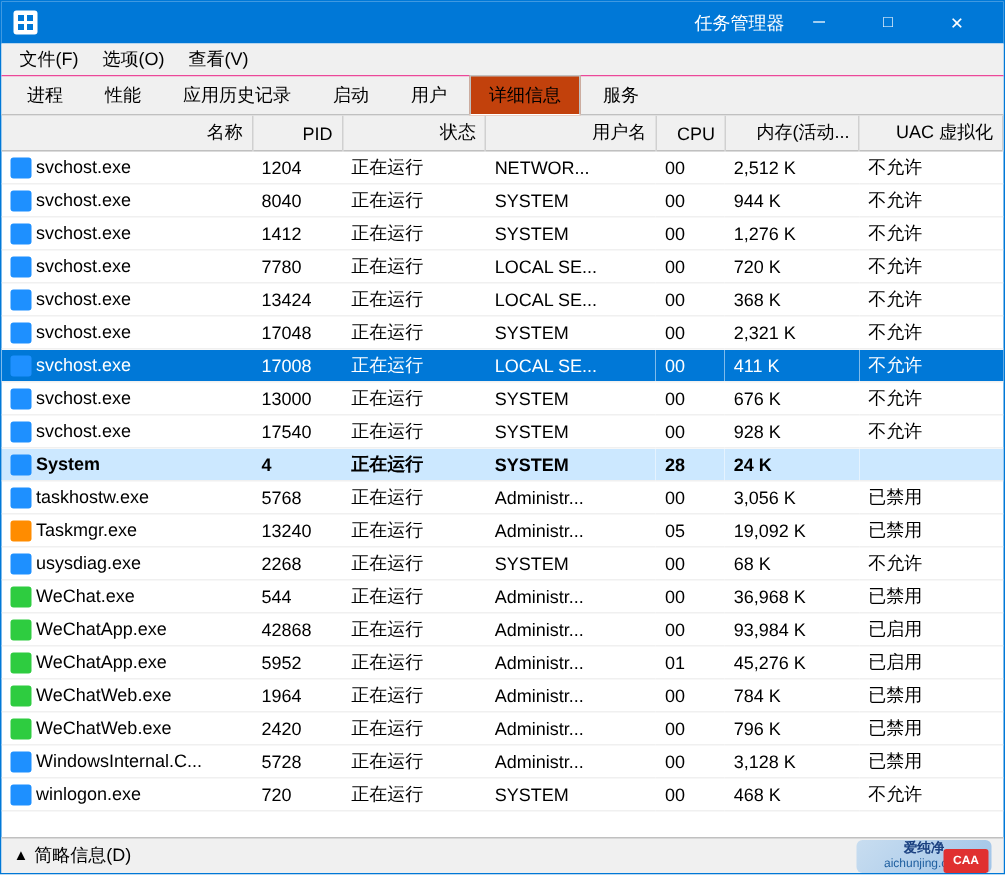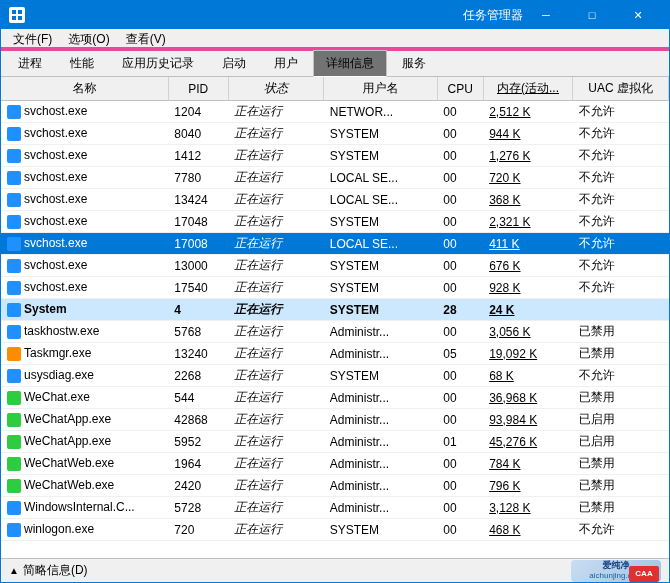--- a/index.html
+++ b/index.html
@@ -63,24 +63,24 @@
       cursor: pointer;
       display: flex;
       align-items: center;
       justify-content: center;
       font-size: 11px;
     }
 
     
     .menu-bar {
       background: #f0f0f0;
-      border-bottom: 4px solid #ec4899;
+      border-bottom: 1px solid #ec4899;
       height: 22px;
       display: flex;
-      align-items: flex-start;
+      align-items: center;
       padding: 0 4px;
       flex-shrink: 0;
     }
 
     .menu-item {
       padding: 2px 8px;
       cursor: pointer;
       font-size: 12px;
       color: #000;
     }
@@ -99,40 +99,40 @@
     .tab {
       padding: 4px 12px;
       cursor: pointer;
       font-size: 12px;
       color: #000;
       border: 1px solid transparent;
       border-bottom: none;
       margin-right: 2px;
     }
     .tab.active {
-      background: #737373;
+      background: #c2410c;
       border-color: #c0c0c0;
       border-bottom: 1px solid #fff;
       margin-bottom: -1px;
     }
 
     table {
       width: 100%;
       border-collapse: collapse;
       font-size: 12px;
     }
 
     thead tr {
       background: #f0f0f0;
       border-bottom: 1px solid #c0c0c0;
     }
 
     thead th {
       padding: 3px 6px;
-      text-align: center;
+      text-align: right;
       font-weight: normal;
       border-right: 1px solid #d0d0d0;
       white-space: nowrap;
       cursor: pointer;
       user-select: none;
     }
 
     tbody tr {
       border-bottom: 1px solid #f0f0f0;
     }
@@ -162,24 +162,24 @@
       gap: 4px;
     }
 
     .expand-icon {
       font-size: 10px;
       cursor: pointer;
     }
 
     .col-name { width: 140px; min-width: 140px; }
     .col-pid { width: 50px; min-width: 50px; }
-    .col-status { width: 80px; min-width: 80px; font-style: italic; }
+    .col-status { width: 80px; min-width: 80px; }
     .col-user { width: 95px; min-width: 95px; }
     .col-cpu { width: 35px; min-width: 35px; }
-    .col-mem { width: 75px; min-width: 75px; text-decoration: underline; }
+    .col-mem { width: 75px; min-width: 75px; }
     .col-uac { width: 80px; min-width: 80px; }
 
     .table-wrapper {
       display: flex;
       flex: 1;
       overflow: hidden;
     }
 
     .table-scroll {
       flex: 1;

